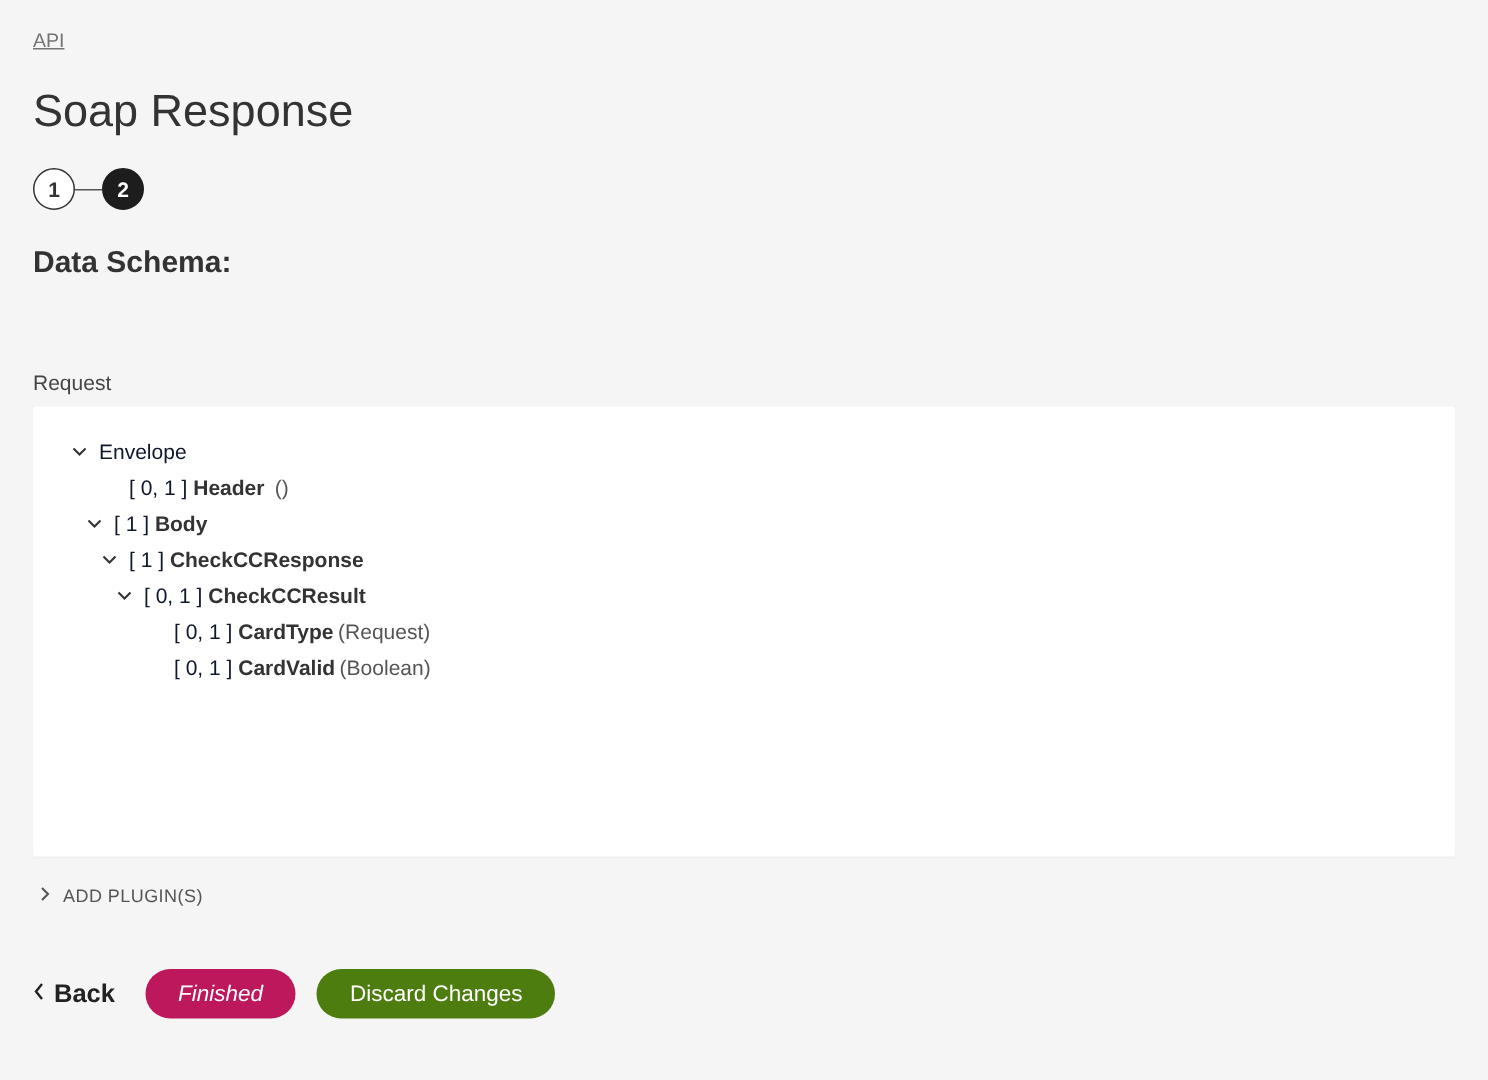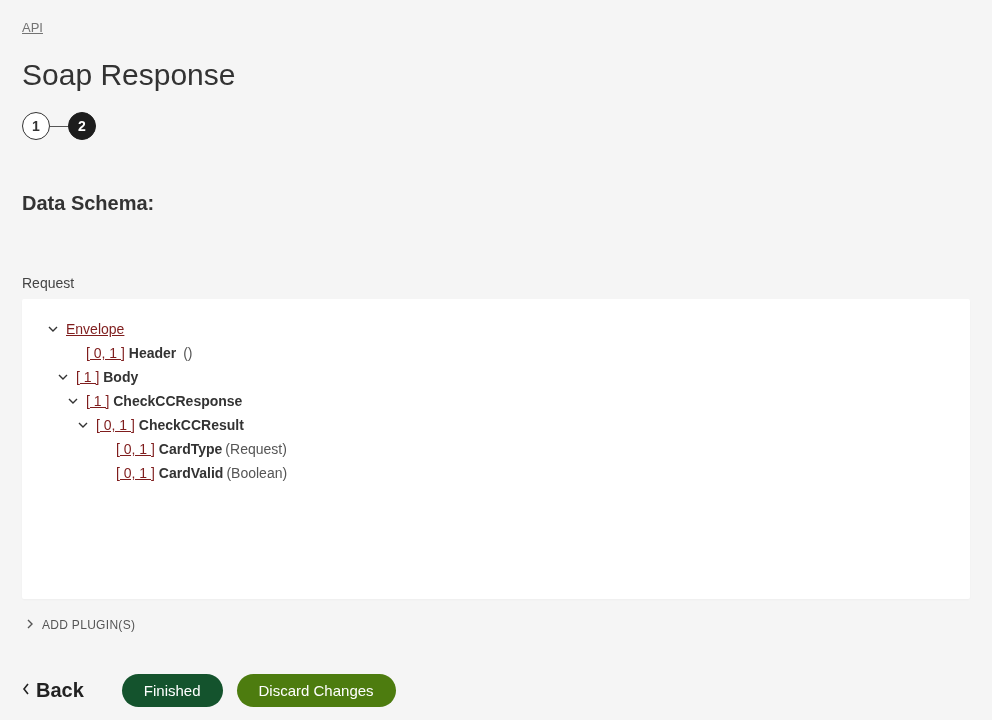--- a/index.html
+++ b/index.html
@@ -49,21 +49,21 @@
   }
   .step-connector {
     width: 18px;
     height: 1px;
     background: #555;
   }
   h2.section-title {
     font-size: 20px;
     font-weight: 700;
     color: #333;
-    margin-top: 52px;
+    margin-top: 24px;
   }
   .columns {
     display: flex;
     gap: 12px;
     margin-top: 60px;
     flex-direction: column;
   }
   .col {
     flex: 1;
   }
@@ -94,21 +94,21 @@
     justify-content: center;
     margin-right: 6px;
     font-size: 10px;
     color: #333;
   }
   .tree-spacer {
     width: 14px;
     display: inline-block;
     margin-right: 6px;
   }
-  .card-label { color: #7f1d1d; text-decoration: underline; }
+  .card-label { color: #0f172a; }
   .bold { font-weight: 700; }
   .type-suffix { color: #555; font-weight: 400; margin-left: 3px; }
   .indent-0 { padding-left: 12px; }
   .indent-1 { padding-left: 32px; }
   .indent-2 { padding-left: 22px; }
   .indent-3 { padding-left: 32px; }
   .indent-4 { padding-left: 42px; }
   .indent-5 { padding-left: 62px; }
 
   .add-plugins {
@@ -129,40 +129,40 @@
 
   .footer {
     margin-top: 42px;
     display: flex;
     align-items: center;
     gap: 14px;
   }
   .back-link {
     display: flex;
     align-items: center;
-    font-size: 20px;
+    font-size: 17px;
     font-weight: 700;
     color: #222;
     cursor: pointer;
-    margin-right: 24px;
+    margin-right: 6px;
   }
   .back-link .chev {
     font-size: 12px;
     margin-right: 6px;
     font-weight: 400;
   }
   .btn {
     border: none;
     border-radius: 18px;
     padding: 8px 22px;
     font-size: 15px;
     cursor: pointer;
     color: #fff;
   }
-  .btn-primary { background: #14532d; }
+  .btn-primary { background: #be185d; font-style: italic; }
   .btn-secondary { background: #4d7c0f; }
 </style>
 </head>
 <body>
 
 
 
 <a href="#" class="breadcrumb">API</a>
 
 <h1 class="page-title">Soap Response</h1>

